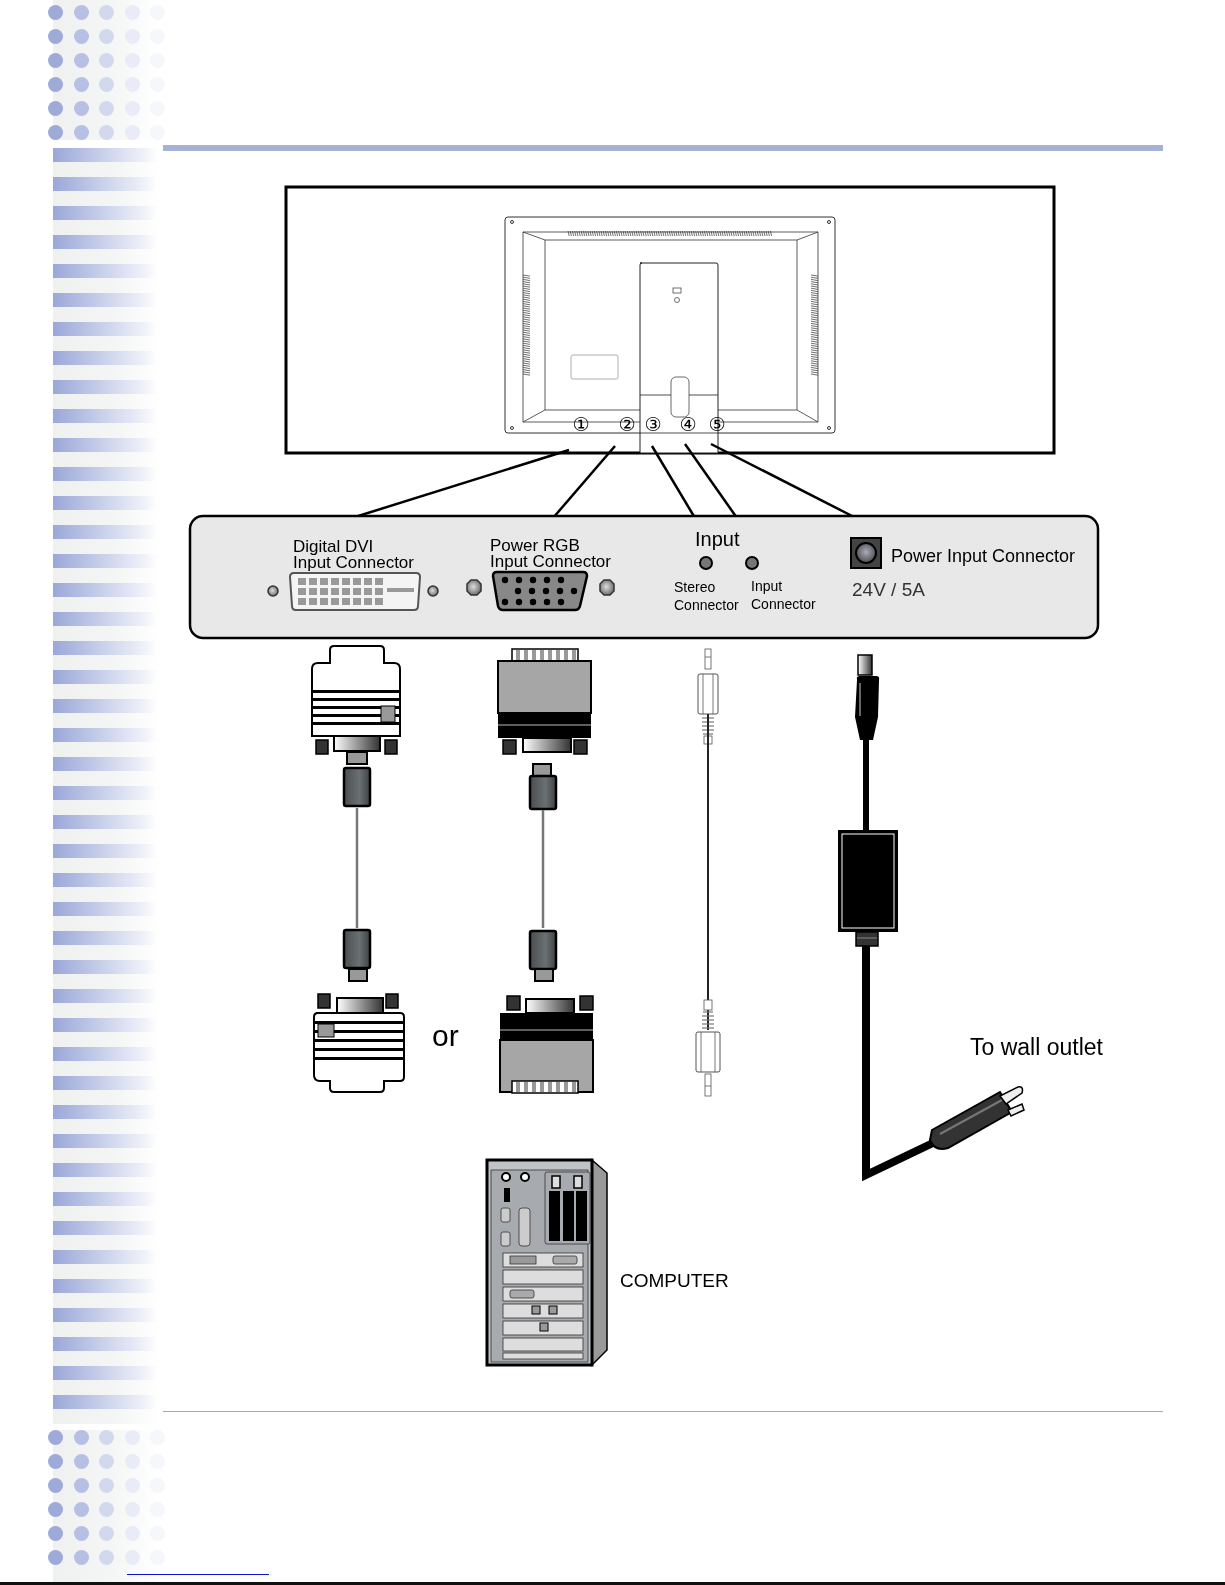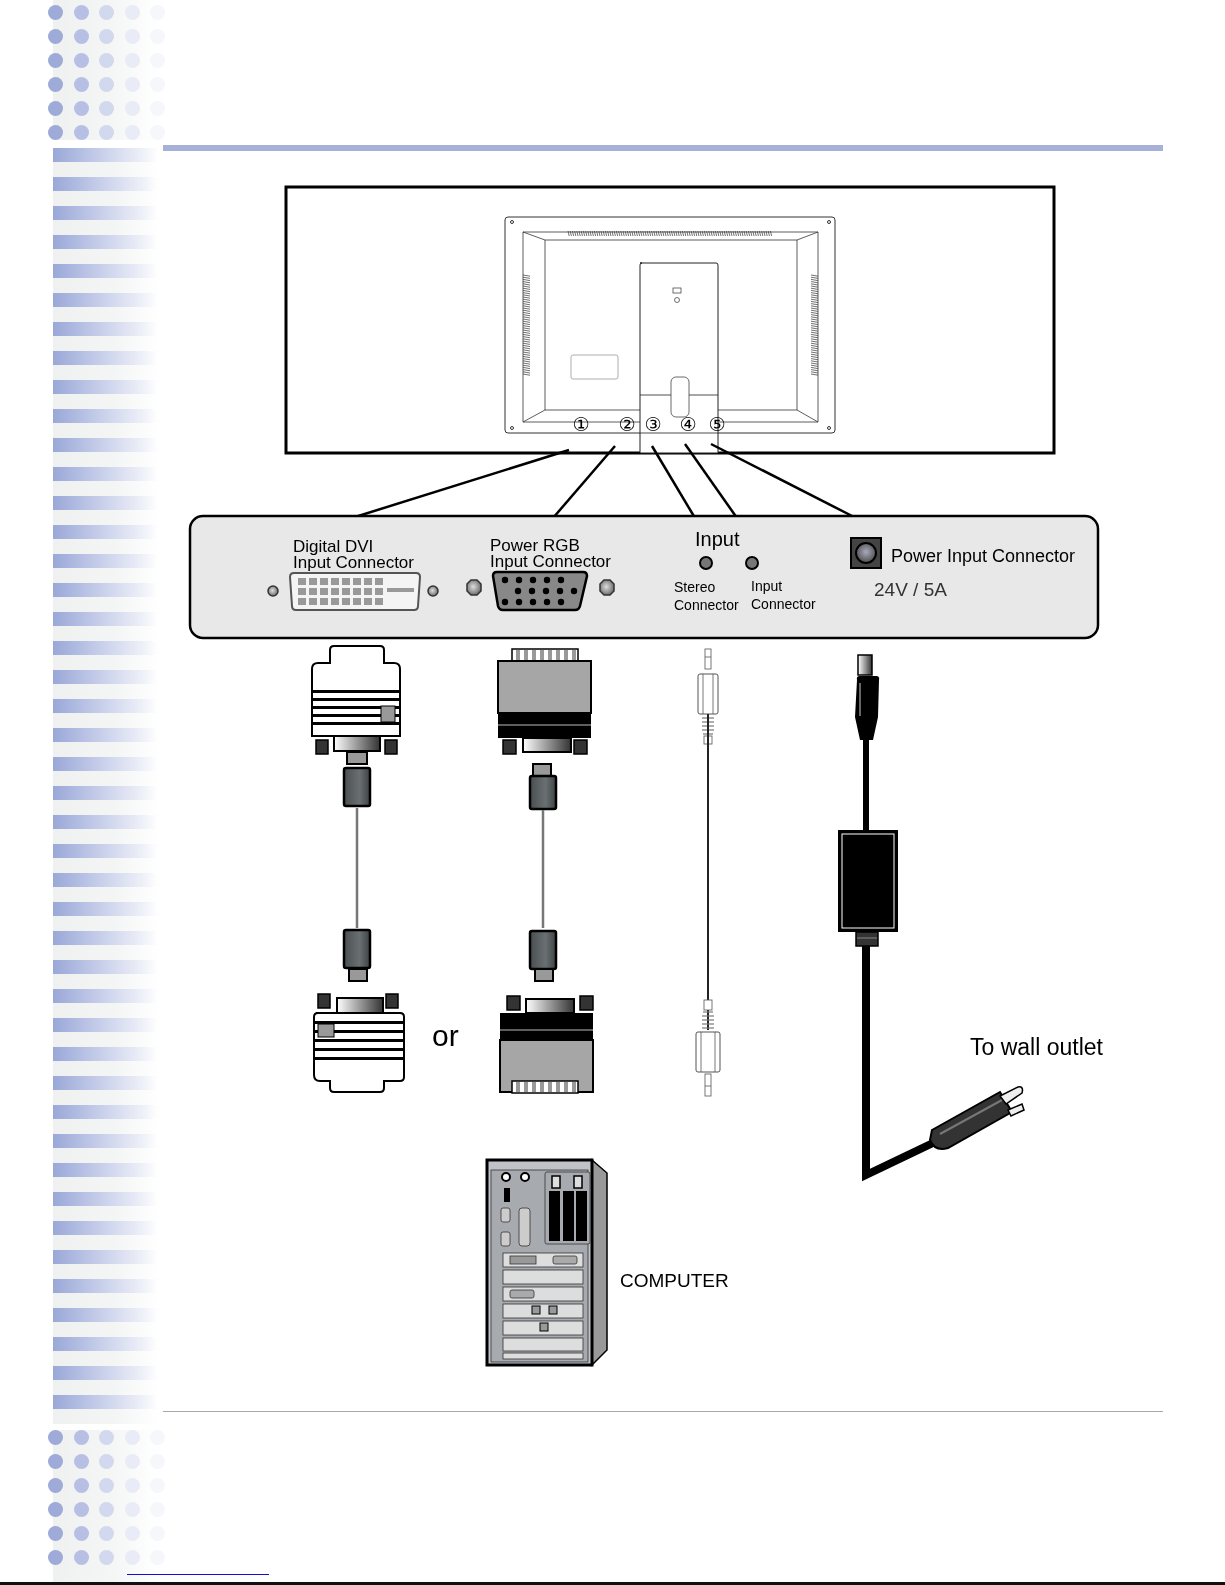--- a/index.html
+++ b/index.html
@@ -666,16 +666,16 @@
 <div class="lbl" style="left:293px;top:538px;font-size:17px;">Digital DVI</div>
 <div class="lbl" style="left:293px;top:554px;font-size:17px;">Input Connector</div>
 <div class="lbl" style="left:490px;top:537px;font-size:17px;">Power RGB</div>
 <div class="lbl" style="left:490px;top:553px;font-size:17px;">Input Connector</div>
 <div class="lbl" style="left:695px;top:529px;font-size:20px;">Input</div>
 <div class="lbl" style="left:674px;top:580px;font-size:14px;">Stereo</div>
 <div class="lbl" style="left:674px;top:598px;font-size:14px;">Connector</div>
 <div class="lbl" style="left:751px;top:579px;font-size:14px;">Input</div>
 <div class="lbl" style="left:751px;top:597px;font-size:14px;">Connector</div>
 <div class="lbl" style="left:891px;top:547px;font-size:18px;">Power Input Connector</div>
-<div class="lbl" style="left:874px;top:580px;font-size:19px;color:#333;">24V / 5A</div>
+<div class="lbl" style="left:852px;top:580px;font-size:19px;color:#333;">24V / 5A</div>
 <div class="lbl" style="left:432px;top:1021px;font-size:30px;">or</div>
 <div class="lbl" style="left:970px;top:1036px;font-size:23px;">To wall outlet</div>
 <div class="lbl" style="left:620px;top:1271px;font-size:19px;">COMPUTER</div>
 
 </body></html>

